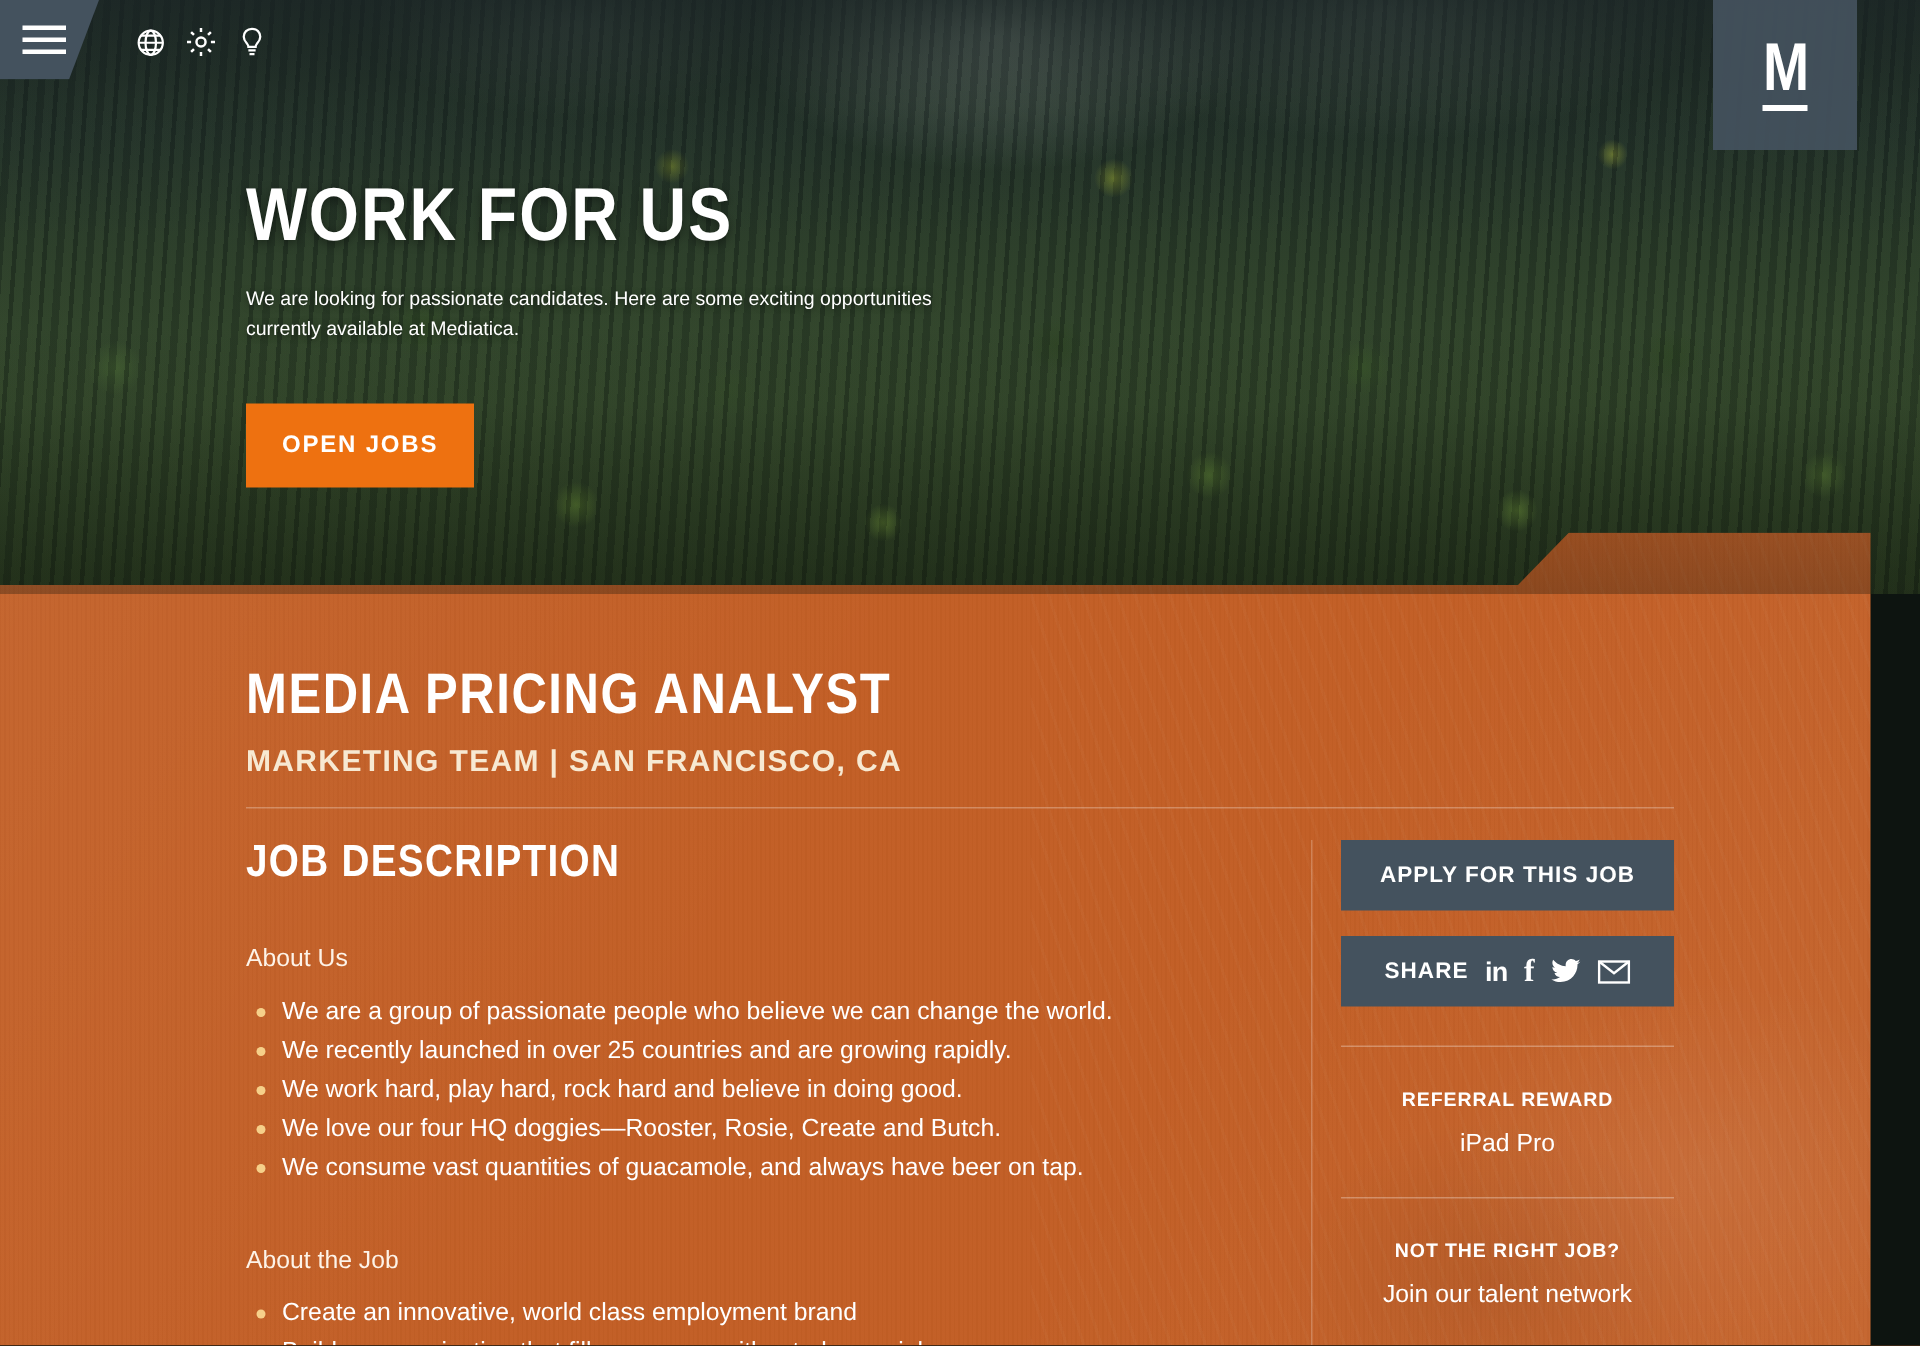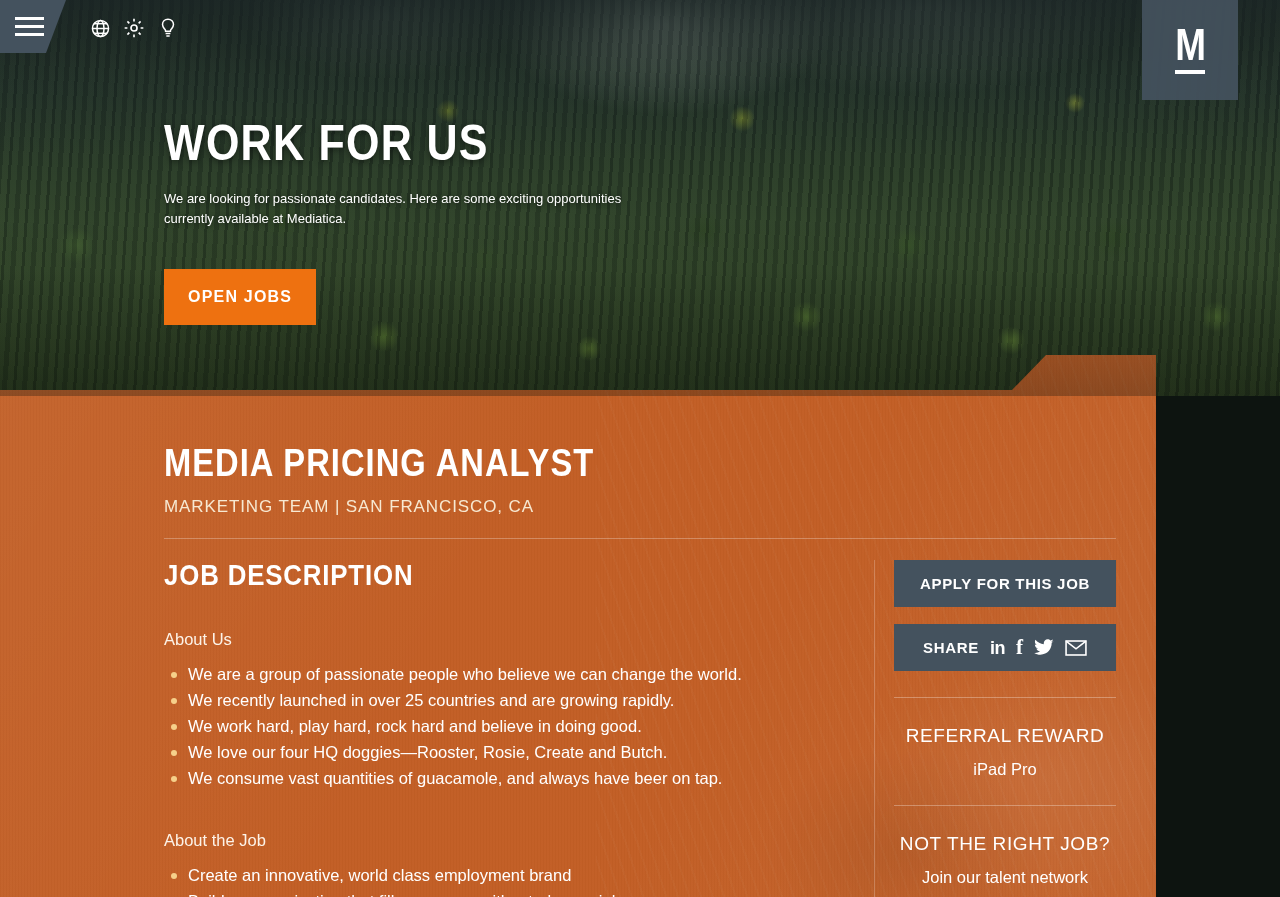--- a/index.html
+++ b/index.html
@@ -186,21 +186,21 @@
     border: none;
     cursor: pointer;
     font-family: "Liberation Sans", sans-serif;
   }
 
   
   .orange-panel {
     position: absolute;
     left: 0;
     top: 355px;
-    width: 1156px;
+    width: 1247px;
     height: 542px;
     background:
       linear-gradient(118deg, rgba(255,255,255,0.045) 0%, rgba(255,255,255,0.0) 42%),
       linear-gradient(300deg, rgba(255,255,255,0.05) 0%, rgba(255,255,255,0) 38%),
       #c25e25;
     clip-path: polygon(0 35px, 1012px 35px, 1046px 0, 1280px 0, 1280px 542px, 0 542px);
     overflow: hidden;
   }
   
   .panel-texture {
@@ -237,22 +237,22 @@
     font-size: 38px;
     line-height: 1;
     letter-spacing: 1.2px;
     color: #ffffff;
     transform: scaleX(0.86);
     transform-origin: left center;
   }
   .job-meta {
     position: absolute;
     left: 0; top: 142px;
-    font-size: 17px;
-    font-weight: normal;
+    font-size: 20px;
+    font-weight: bold;
     letter-spacing: 0.9px;
     color: #f7e9d2;
   }
 
   .hr-main {
     position: absolute;
     left: 0; top: 183px;
     width: 952px;
     height: 1px;
     background: rgba(255,255,255,0.28);
@@ -366,22 +366,22 @@
     width: 222px;
     height: 1px;
     background: rgba(255,255,255,0.30);
     margin-top: 26px;
   }
   .side-block {
     text-align: center;
     margin-top: 27px;
   }
   .side-head {
-    font-size: 19px;
-    font-weight: normal;
+    font-size: 13px;
+    font-weight: bold;
     letter-spacing: 0.6px;
     color: #ffffff;
     margin-top: 11px;
   }
   .side-value {
     margin-top: 13px;
     font-size: 16.5px;
     color: #ffffff;
   }
   .side-link {

